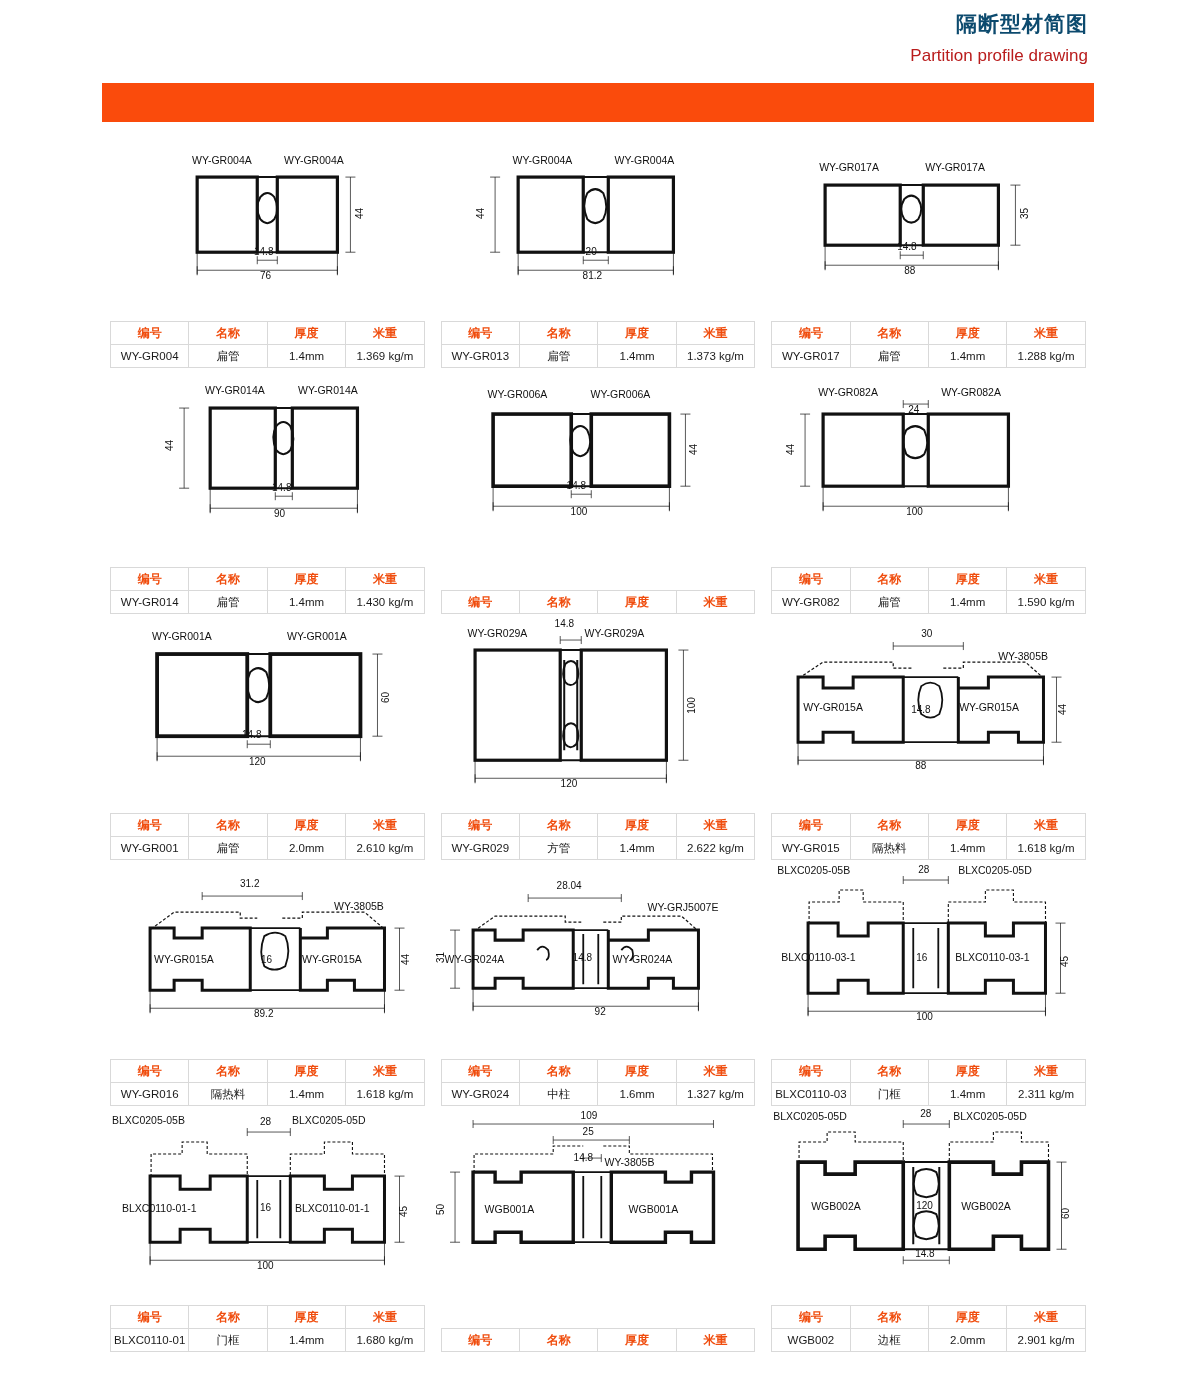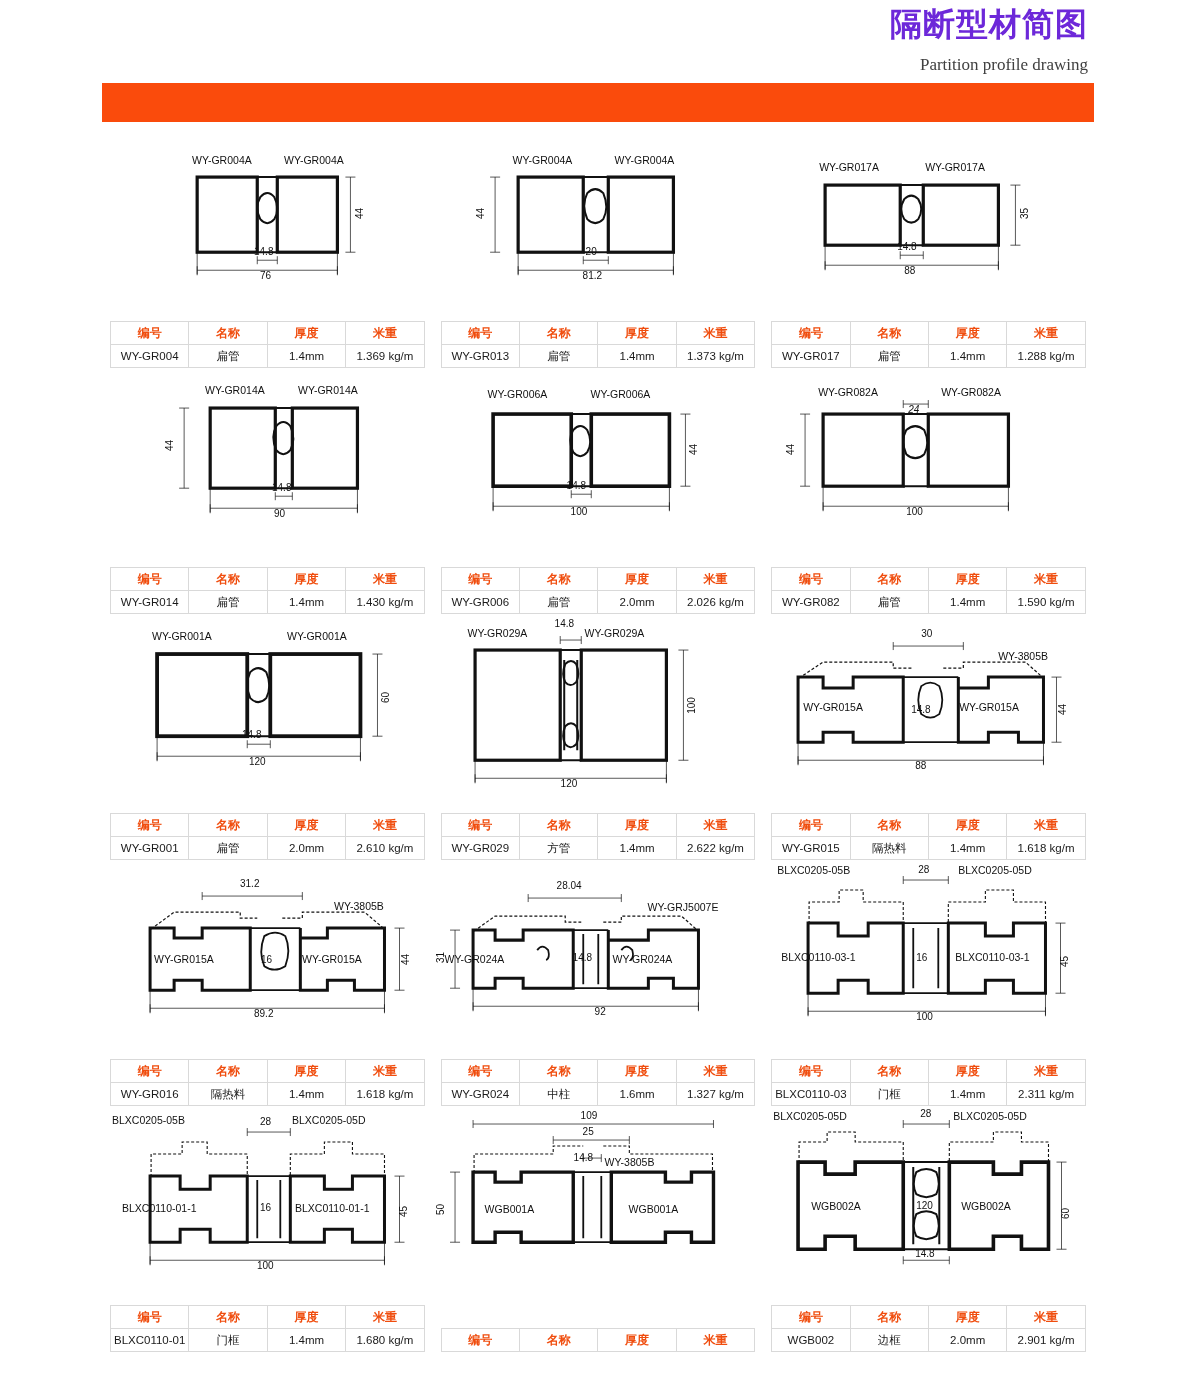--- a/index.html
+++ b/index.html
@@ -13,32 +13,31 @@
   }
   .page { position: relative; width: 1198px; height: 1379px; }
 
   
   .header {
     position: absolute;
     top: 8px; right: 110px;
     text-align: right;
   }
   .header .title-cn {
-    font-size: 32px;
+    font-size: 21px;
     font-weight: bold;
-    color: #6d28d9;
+    color: #0c4a6e;
     letter-spacing: 1px;
     line-height: 32px;
   }
   .header .title-en {
     font-size: 17px;
-    color: #404040;
+    color: #b91c1c;
     line-height: 24px;
-    margin-top: 13px;
-    font-family: Liberation Serif, serif;
+    margin-top: 4px;
   }
 
   .orange-bar {
     position: absolute;
     left: 102px; top: 83px;
     width: 992px; height: 39px;
     background: #FA4B0C;
   }
 
   
@@ -305,26 +304,20 @@
         <div class="dim" style="left:138px; top:130px;">100</div>
       </div>
       <table class="spec-table">
         <tbody>
             <tr class="hdr">
           <td>编号</td>
           <td>名称</td>
           <td>厚度</td>
           <td>米重</td>
         </tr>
-        <tr class="val">
-          <td>WY-GR006</td>
-          <td>扁管</td>
-          <td>2.0mm</td>
-          <td>2.026 kg/m</td>
-        </tr>
       </tbody>
         </table>
     </div>
 
     <div class="cell">
       <div class="draw">
         <svg class="svgwrap" viewBox="0 0 330 190">
           <g fill="none" stroke="#111" stroke-width="3.2">
             <rect x="60" y="38" width="80" height="72"></rect>
             <rect x="165" y="38" width="80" height="72"></rect>
@@ -336,21 +329,21 @@
           <g stroke="#111" stroke-width="0.7" fill="none">
             <path d="M42 38 L42 110 M37 38 L47 38 M37 110 L47 110"></path>
             <path d="M60 130 L245 130 M60 126 L60 134 M245 126 L245 134"></path>
             <path d="M140 28 L165 28 M140 24 L140 32 M165 24 L165 32"></path>
             <path d="M60 110 L60 135 M245 110 L245 135"></path>
           </g>
         </svg>
         <div class="lbl" style="left:55px; top:10px;">WY-GR082A</div>
         <div class="lbl" style="left:178px; top:10px;">WY-GR082A</div>
         <div class="dim vert" style="left:22px; top:68px;">44</div>
-        <div class="dim" style="left:145px; top:28px;font-style:italic;">24</div>
+        <div class="dim" style="left:145px; top:28px;">24</div>
         <div class="dim" style="left:143px; top:130px;">100</div>
       </div>
       <table class="spec-table">
         <tbody>
             <tr class="hdr">
           <td>编号</td>
           <td>名称</td>
           <td>厚度</td>
           <td>米重</td>
         </tr>

